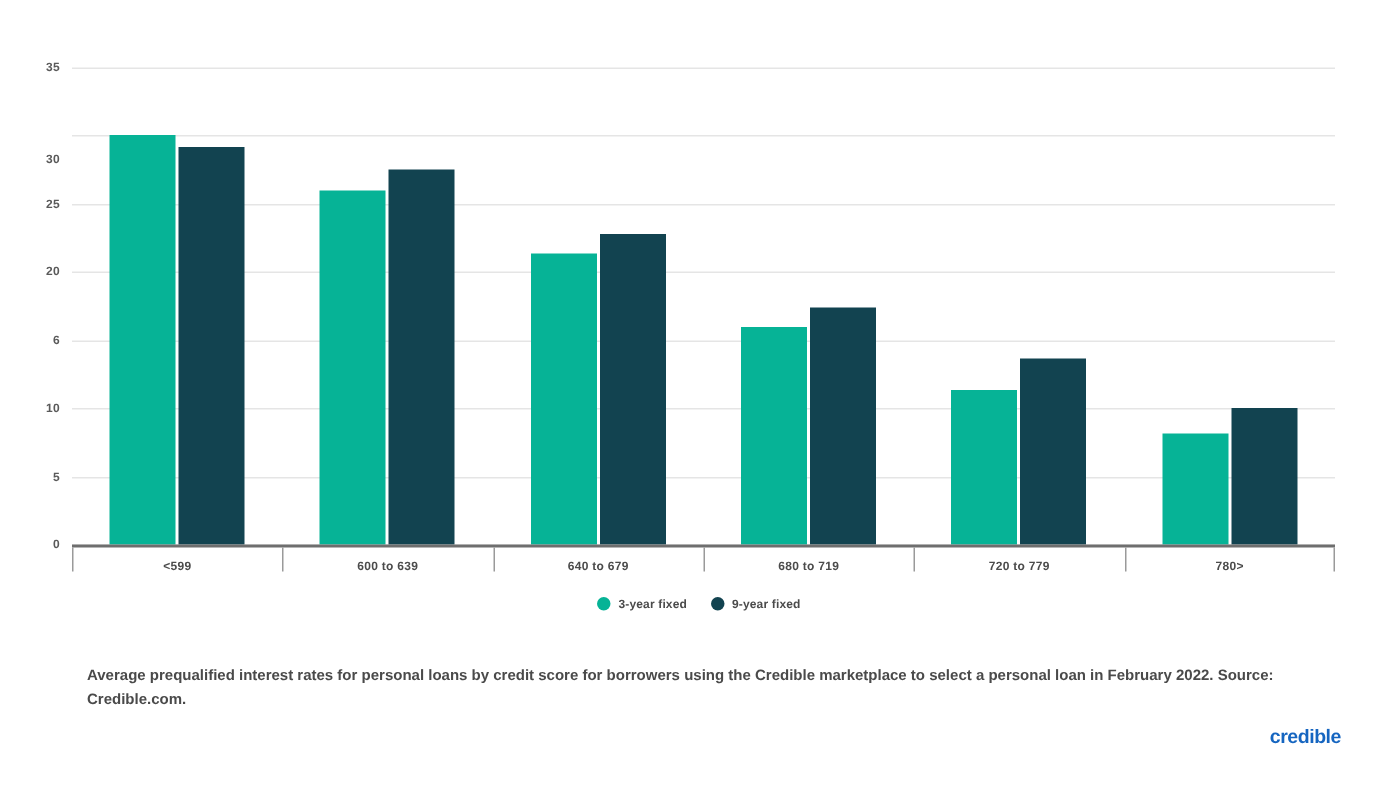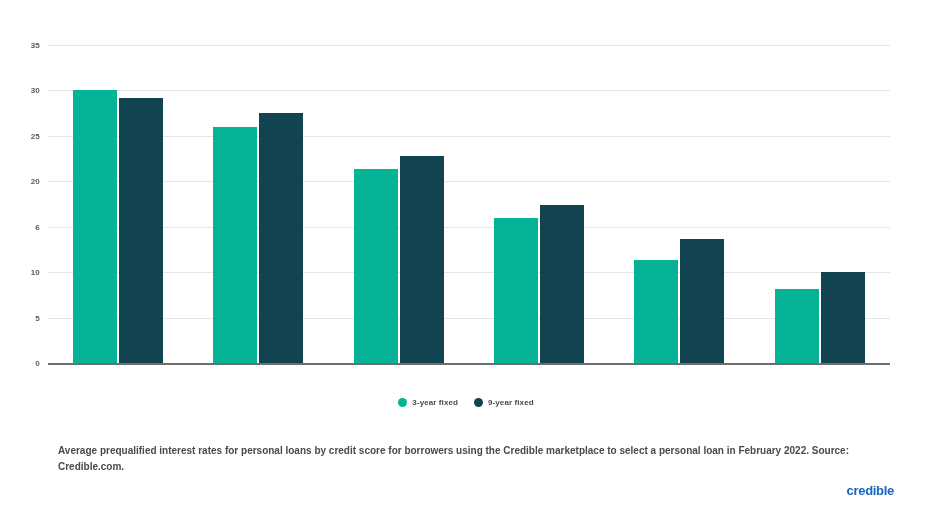--- a/index.html
+++ b/index.html
@@ -198,21 +198,21 @@
         <div class="gridline" style="top: 181.714px;">
           <span class="ytick-label" style="top: 0px;">6</span>
         </div>
         <div class="gridline" style="top: 136.286px;">
           <span class="ytick-label" style="top: 0px;">20</span>
         </div>
         <div class="gridline" style="top: 90.8571px;">
           <span class="ytick-label" style="top: 0px;">25</span>
         </div>
         <div class="gridline" style="top: 45.4286px;">
-          <span class="ytick-label" style="top: 0px;">30</span>
+          <span class="ytick-label" style="top: 16px;">30</span>
         </div>
         <div class="gridline" style="top: 0px;">
           <span class="ytick-label" style="top: 0px;">35</span>
         </div>
       </div>
     <div class="bars-layer" id="bars-layer">
         <div class="group">
           <div class="bar s0" title="3-year fixed &lt;599: 30" style="height: 272.571px; background: rgb(6, 179, 150);"></div>
           <div class="bar s1" title="5-year fixed &lt;599: 29.2" style="height: 265.303px; background: rgb(18, 67, 80);"></div>
         </div>
@@ -231,20 +231,28 @@
         <div class="group">
           <div class="bar s0" title="3-year fixed 720 to 779: 11.3" style="height: 102.669px; background: rgb(6, 179, 150);"></div>
           <div class="bar s1" title="5-year fixed 720 to 779: 13.7" style="height: 124.474px; background: rgb(18, 67, 80);"></div>
         </div>
         <div class="group">
           <div class="bar s0" title="3-year fixed 780&gt;: 8.1" style="height: 73.5943px; background: rgb(6, 179, 150);"></div>
           <div class="bar s1" title="5-year fixed 780&gt;: 10" style="height: 90.8571px; background: rgb(18, 67, 80);"></div>
         </div>
       </div>
     <div class="xaxis-line"></div>
+    <div class="xlabels" id="xlabels">
+        <div class="xcat">&lt;599</div>
+        <div class="xcat">600 to 639</div>
+        <div class="xcat">640 to 679</div>
+        <div class="xcat">680 to 719</div>
+        <div class="xcat">720 to 779</div>
+        <div class="xcat">780&gt;</div>
+      </div>
   </div>
 
   <div class="legend" id="legend">
       <div class="legend-item">
         <span class="legend-dot" style="background: rgb(6, 179, 150);"></span>
         <span class="legend-label">3-year fixed</span>
       </div>
       <div class="legend-item">
         <span class="legend-dot" style="background: rgb(18, 67, 80);"></span>
         <span class="legend-label">9-year fixed</span>

